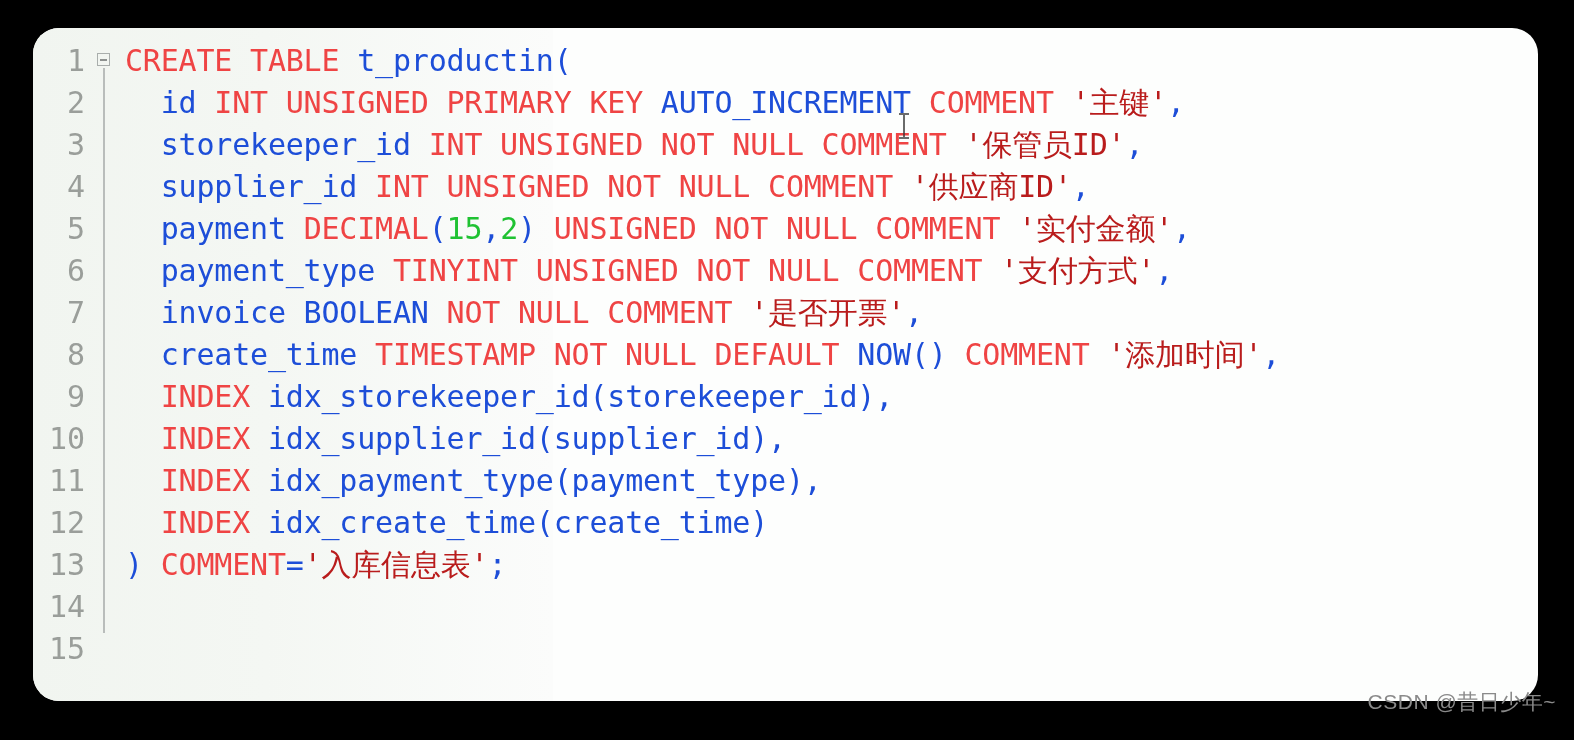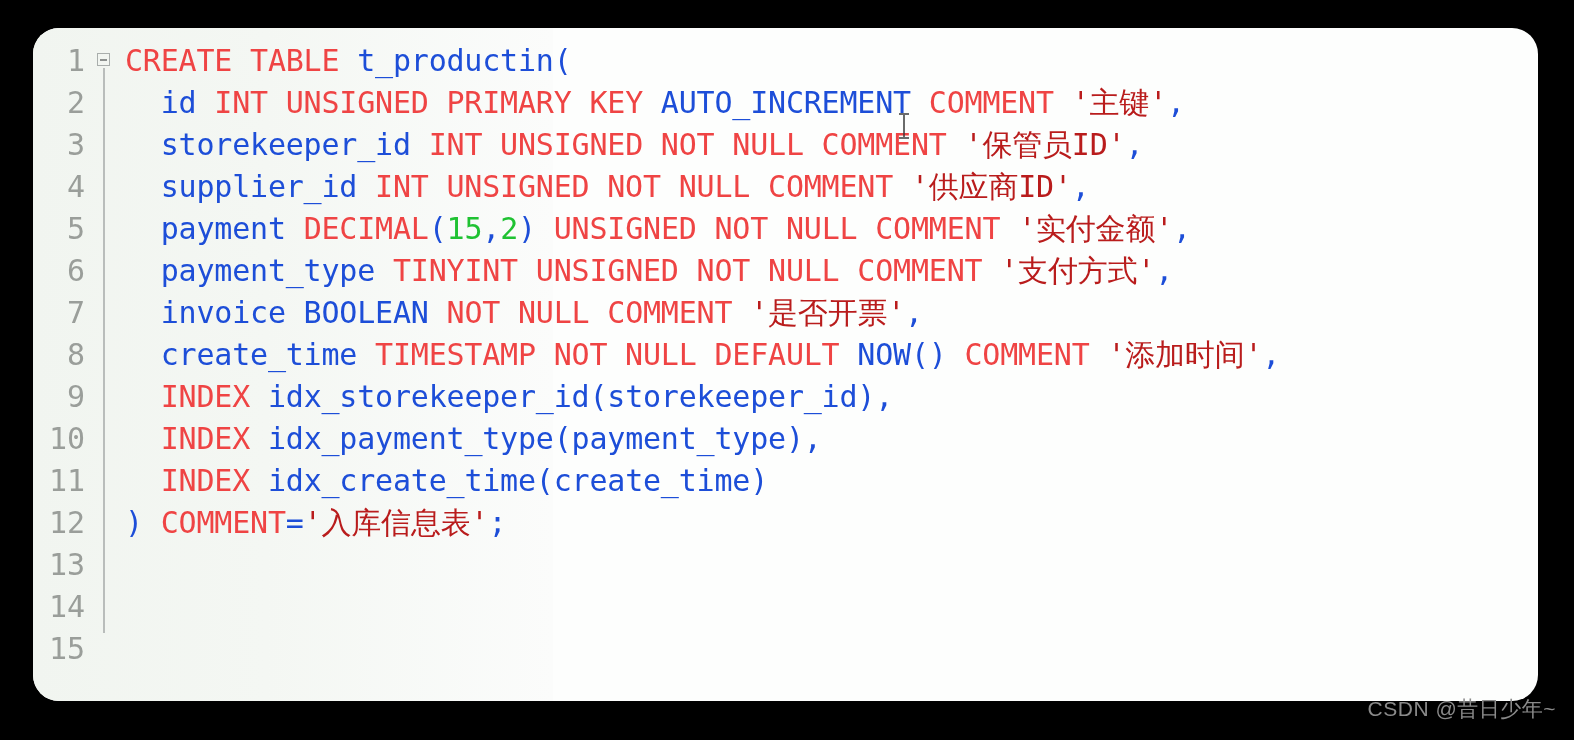--- a/index.html
+++ b/index.html
@@ -147,21 +147,21 @@
     height: 2px;
     background: #3a3a3a;
   }
   .caret-artifact::before { top: 0; }
   .caret-artifact::after  { bottom: 0; }
 
   
   .watermark {
     position: absolute;
     right: 18px;
-    bottom: 17px;
+    bottom: 24px;
     font-family: "Liberation Sans", sans-serif;
     font-size: 21px;
     color: #8a8a8a;
     letter-spacing: 0.5px;
     z-index: 5;
   }
 </style>
 </head>
 <body>
 
@@ -196,20 +196,21 @@
     <div class="code" id="code">
         <div class="line"><span class="kw">CREATE TABLE </span><span class="pln">t_productin(</span></div>
         <div class="line"><span class="pln">  id </span><span class="kw">INT UNSIGNED PRIMARY KEY </span><span class="pln">AUTO_INCREMENT </span><span class="kw">COMMENT </span><span class="str">'主键'</span><span class="pln">,</span></div>
         <div class="line"><span class="pln">  storekeeper_id </span><span class="kw">INT UNSIGNED NOT NULL COMMENT </span><span class="str">'保管员ID'</span><span class="pln">,</span></div>
         <div class="line"><span class="pln">  supplier_id </span><span class="kw">INT UNSIGNED NOT NULL COMMENT </span><span class="str">'供应商ID'</span><span class="pln">,</span></div>
         <div class="line"><span class="pln">  payment </span><span class="kw">DECIMAL</span><span class="pln">(</span><span class="num">15</span><span class="pln">,</span><span class="num">2</span><span class="pln">) </span><span class="kw">UNSIGNED NOT NULL COMMENT </span><span class="str">'实付金额'</span><span class="pln">,</span></div>
         <div class="line"><span class="pln">  payment_type </span><span class="kw">TINYINT UNSIGNED NOT NULL COMMENT </span><span class="str">'支付方式'</span><span class="pln">,</span></div>
         <div class="line"><span class="pln">  invoice BOOLEAN </span><span class="kw">NOT NULL COMMENT </span><span class="str">'是否开票'</span><span class="pln">,</span></div>
         <div class="line"><span class="pln">  create_time </span><span class="kw">TIMESTAMP NOT NULL DEFAULT </span><span class="pln">NOW() </span><span class="kw">COMMENT </span><span class="str">'添加时间'</span><span class="pln">,</span></div>
         <div class="line"><span class="pln">  </span><span class="kw">INDEX </span><span class="pln">idx_storekeeper_id(storekeeper_id),</span></div>
+        <div class="line"><span class="pln">  </span><span class="kw">INDEX </span><span class="pln">idx_supplier_id(supplier_id),</span></div>
         <div class="line"><span class="pln">  </span><span class="kw">INDEX </span><span class="pln">idx_payment_type(payment_type),</span></div>
         <div class="line"><span class="pln">  </span><span class="kw">INDEX </span><span class="pln">idx_create_time(create_time)</span></div>
         <div class="line"><span class="pln">) </span><span class="kw">COMMENT</span><span class="pln">=</span><span class="str">'入库信息表'</span><span class="pln">;</span></div>
       </div>
   </div>
 
   <div class="caret-artifact"></div>
 
   <div class="watermark">CSDN @昔日少年~</div>
 

